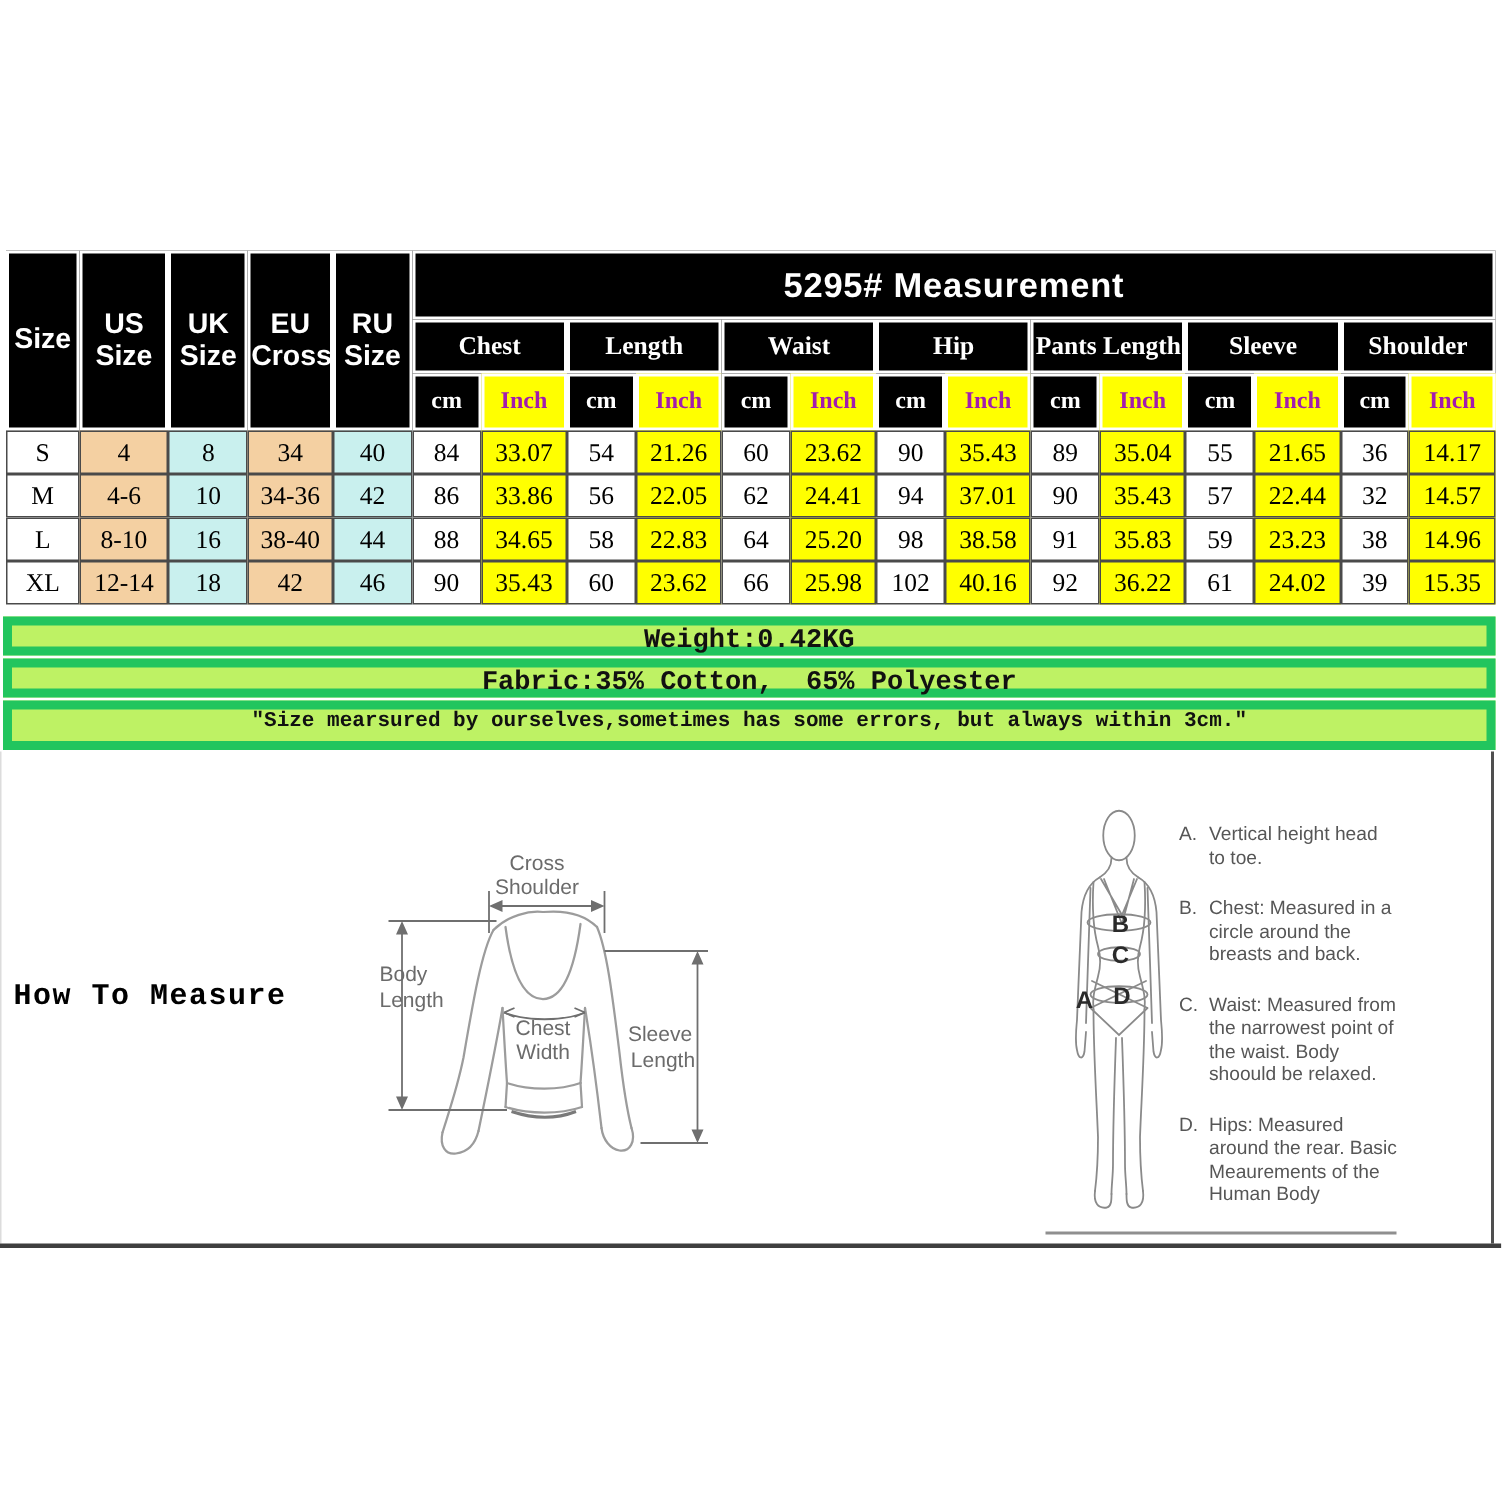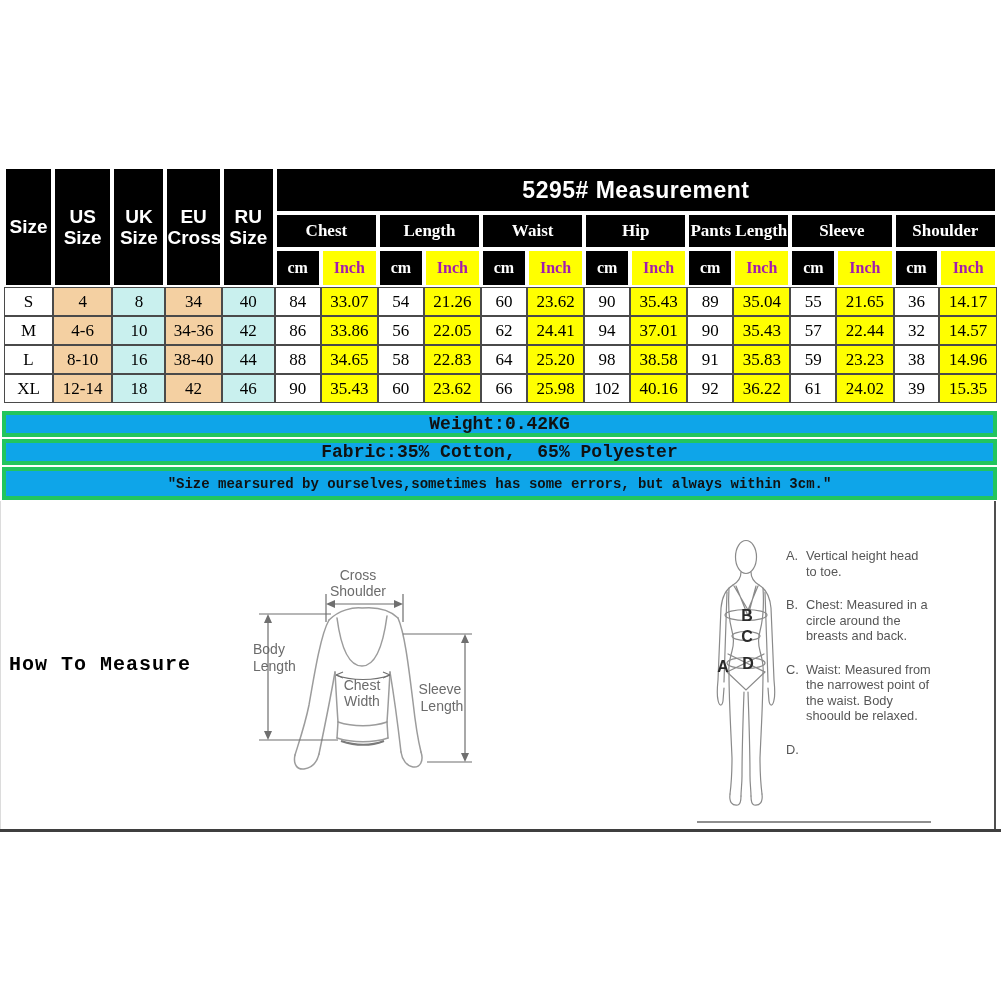--- a/index.html
+++ b/index.html
@@ -20,22 +20,22 @@
   .t-title{font-size:23px;font-weight:bold;letter-spacing:0.5px;}
   .t-sizehead{font-size:19px;font-weight:bold;line-height:1.12;padding:0 5px;}
   .t-group{font-family:"Liberation Serif",serif;font-size:17px;font-weight:bold;white-space:nowrap;}
   .t-unit{font-family:"Liberation Serif",serif;font-size:16px;font-weight:bold;}
   .r-data td{font-family:"Liberation Serif",serif;font-size:17px;border:1px solid #4a4a4a;background:#fff;}
   .c-peach{background:#f4d0a2 !important;}
   .c-cyan{background:#c9f0ee !important;}
   .u-in{background:#ffff00 !important;font-weight:normal;}
 
   
-  .info-box{position:absolute;left:2px;width:995px;border:4px solid #22c55e;background:#0ea5e9;
-            display:flex;align-items:center;justify-content:center;box-sizing:border-box;
+  .info-box{position:absolute;left:2px;width:995px;border:6px solid #22c55e;background:#bef264;
+            display:flex;align-items:flex-start;justify-content:center;box-sizing:border-box;
             font-family:"Liberation Mono",monospace;color:#111;white-space:pre;}
   .box-weight{top:411px;height:26px;font-size:18px;font-weight:bold;}
   .box-fabric{top:439px;height:26px;font-size:18px;font-weight:bold;}
   .box-disclaimer{top:467px;height:33px;font-size:14px;font-weight:bold;}
 
   
   .htm-section{position:absolute;left:0;top:501px;width:996px;height:328px;background:#fff;
                border-left:1px solid #dcdcdc;border-right:2px solid #4f4f4f;box-sizing:border-box;}
   .htm-heading{position:absolute;left:8px;top:152px;font-family:"Liberation Mono",monospace;
                font-size:20px;font-weight:bold;color:#000;letter-spacing:1px;white-space:pre;}
@@ -300,19 +300,20 @@
       <div class="anno">
         <span class="anno-label">B.</span>
         <span class="anno-text">Chest: Measured in a circle around the breasts and back.</span>
       </div>
       <div class="anno">
         <span class="anno-label">C.</span>
         <span class="anno-text">Waist: Measured from the narrowest point of the waist. Body shoould be relaxed.</span>
       </div>
       <div class="anno">
         <span class="anno-label">D.</span>
+        <span class="anno-text">Hips: Measured around the rear. Basic Meaurements of the Human Body</span>
       </div>
     </div>
   </div>
 
   <div class="caption-underline"></div>
   <div class="bottom-line"></div>
 </div>
 
 </body></html>

